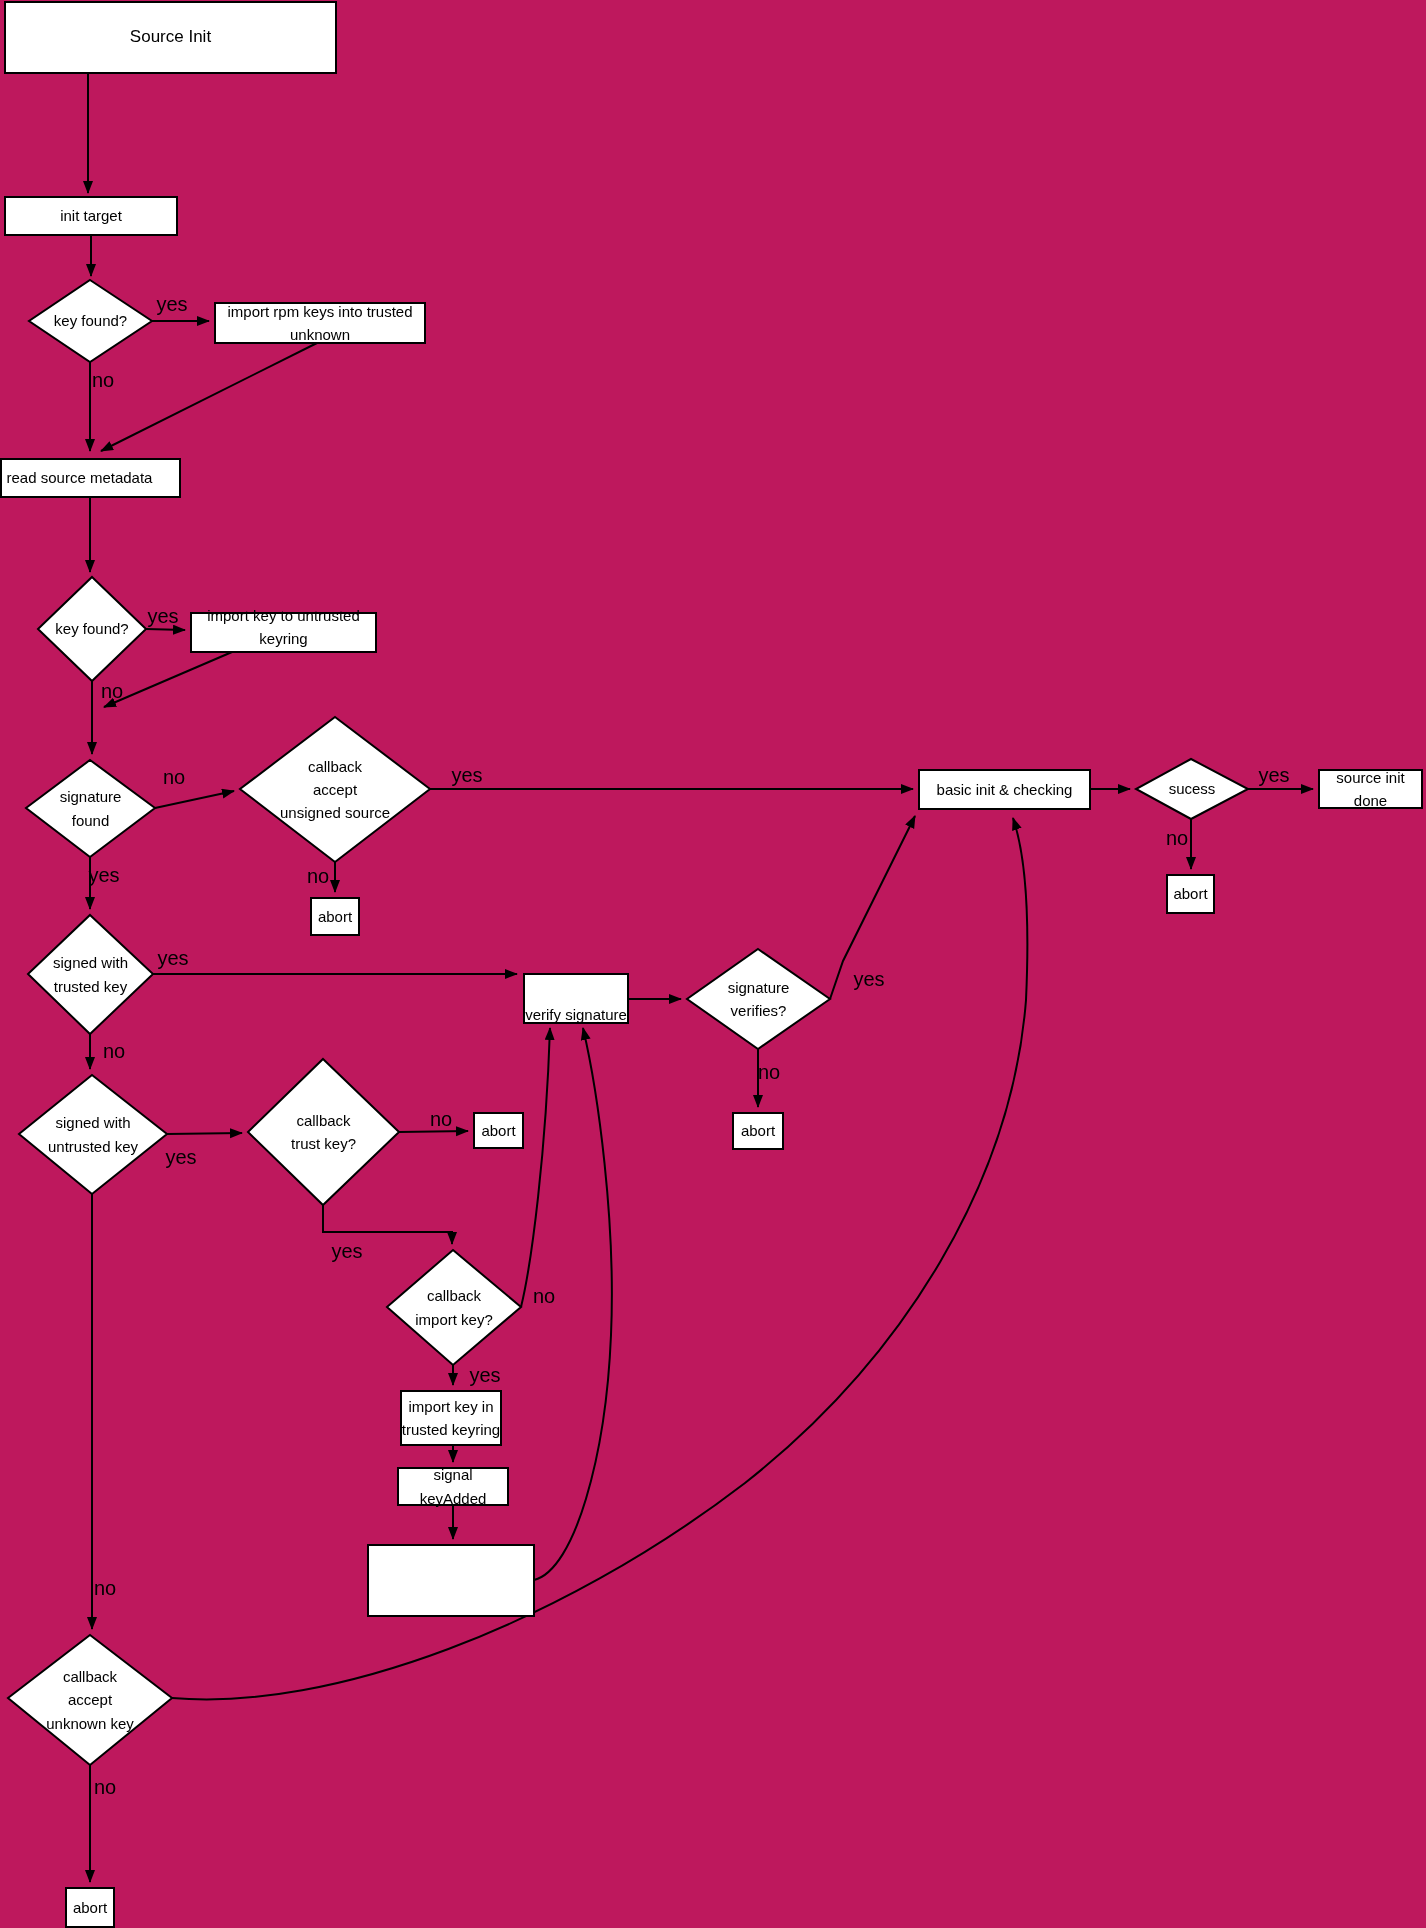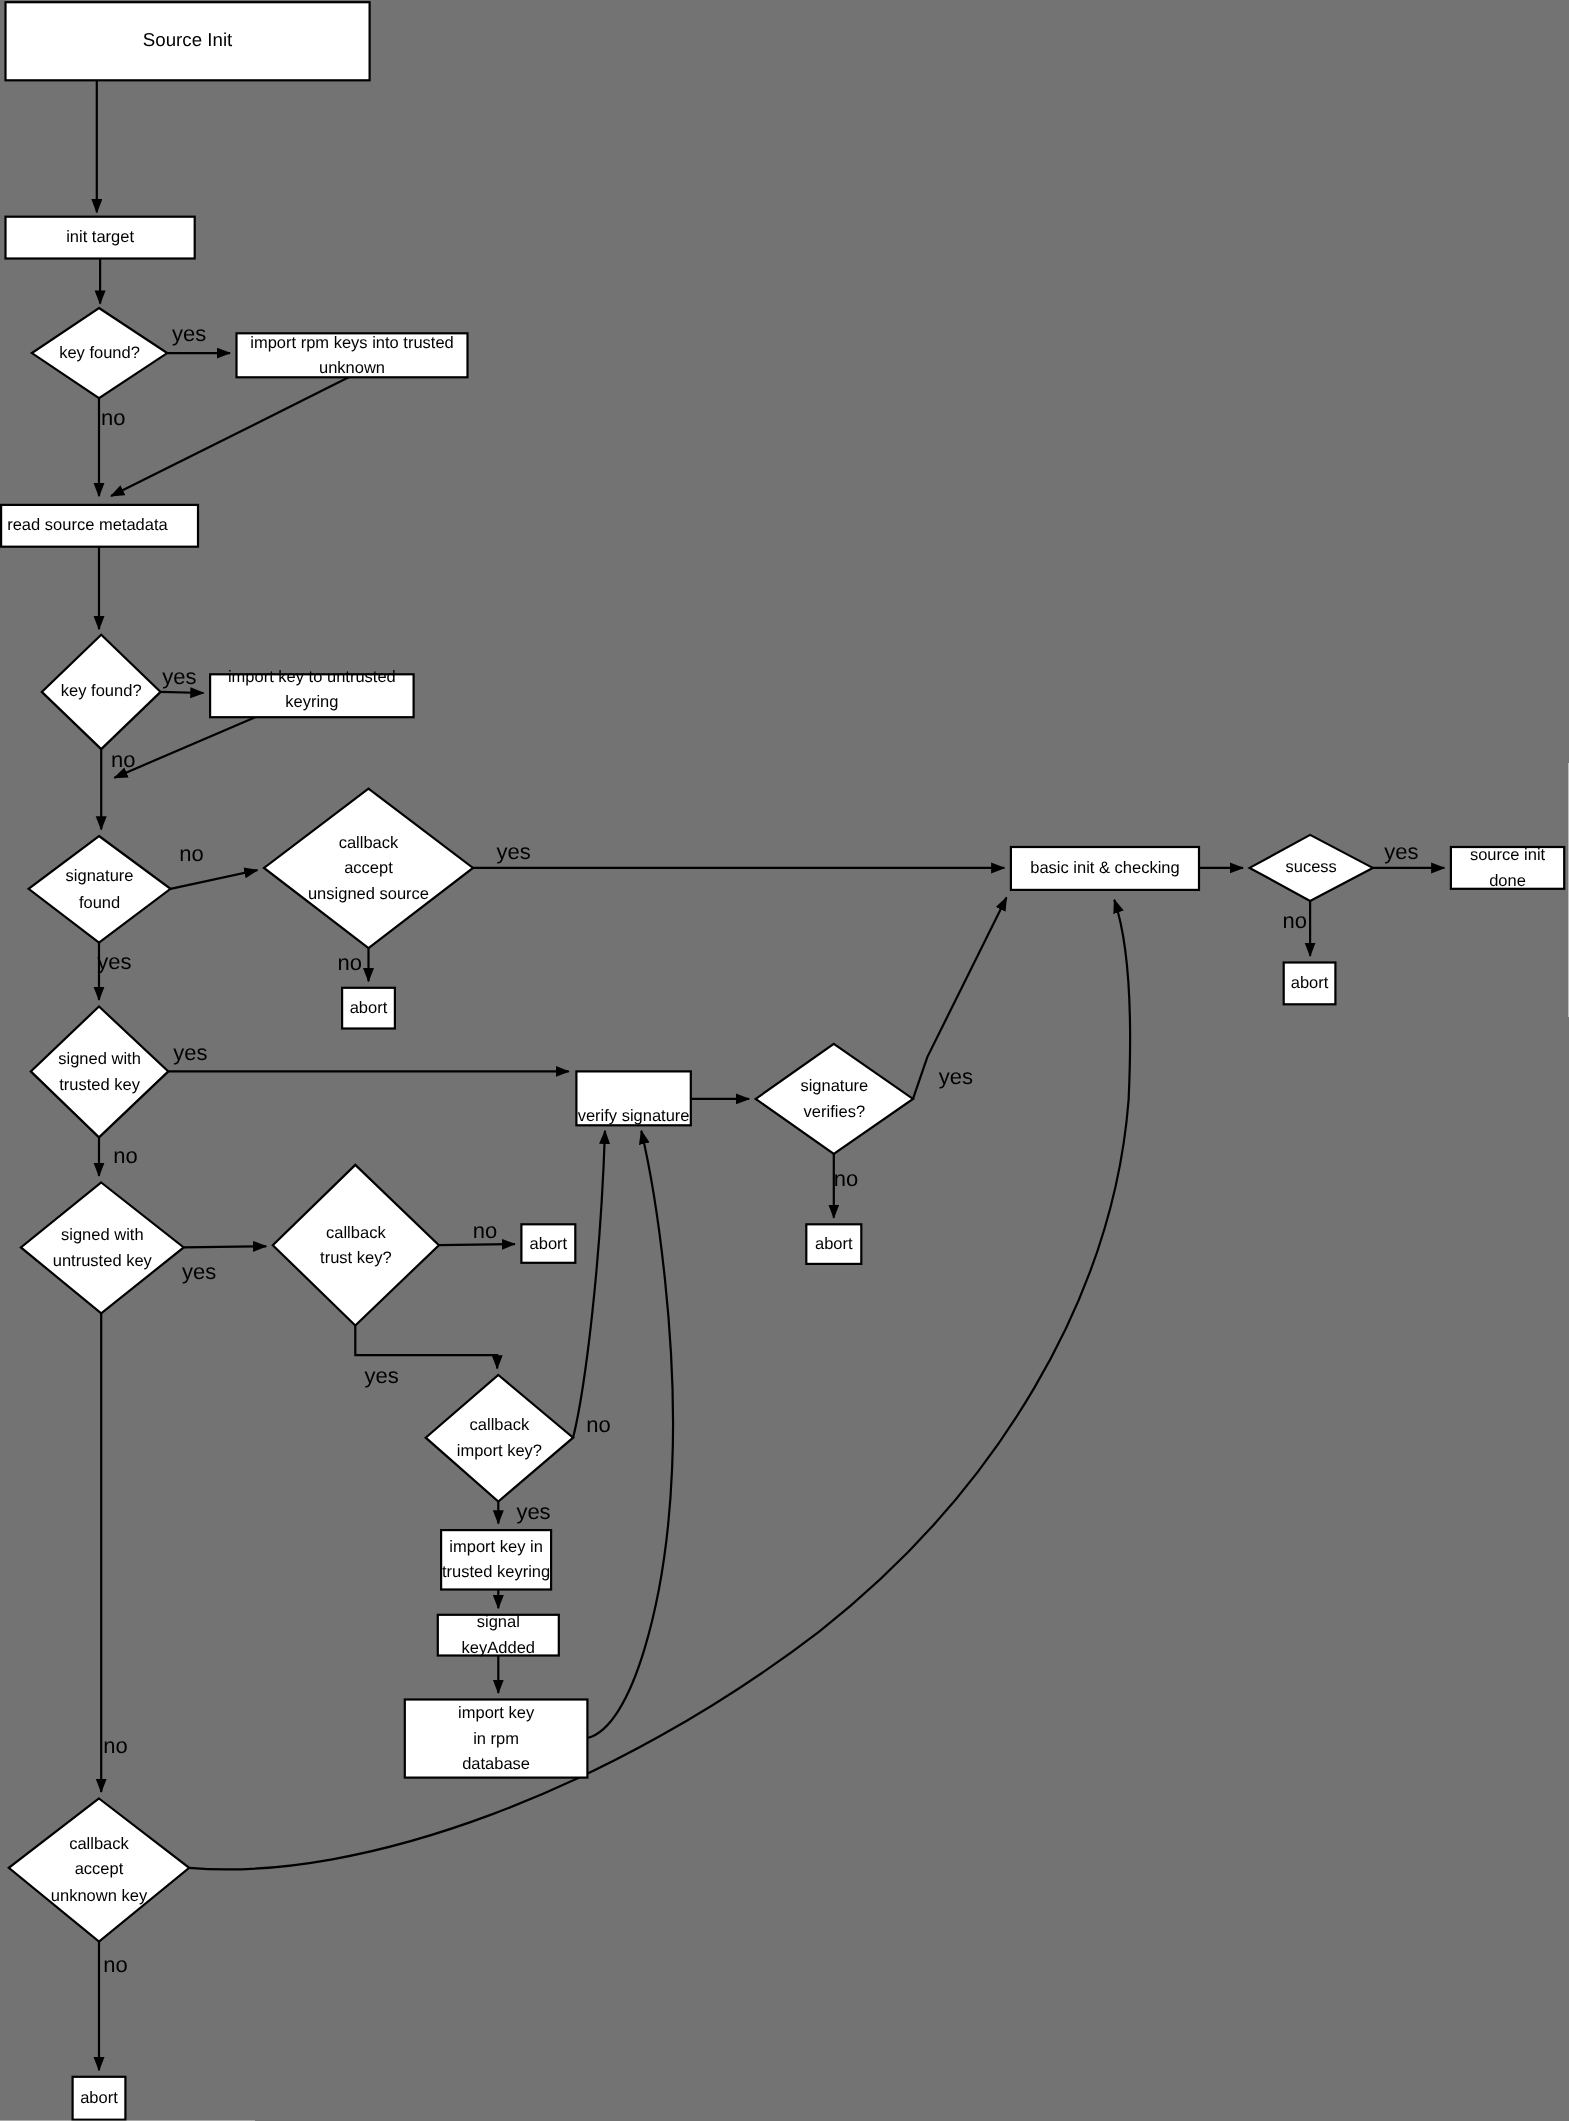--- a/index.html
+++ b/index.html
@@ -1,19 +1,19 @@
 <!DOCTYPE html>
 <html><head>
 <meta charset="utf-8">
 <style>
   html,body{margin:0;padding:0;background:#ffffff;}
   .canvas{
     position:relative;
     width:1426px;height:1928px;
-    background:#737373;
+    background:#be185d;
     font-family:"Liberation Sans", sans-serif;
     color:#000000;
     overflow:hidden;
   }
   .canvas svg{position:absolute;left:0;top:0;z-index:1;}
   .nlabel{
     position:absolute;z-index:2;
     display:flex;align-items:center;justify-content:center;
     text-align:center;
     font-size:15px;line-height:1.55;
@@ -134,23 +134,20 @@
   <div class="nlabel" style="left:19px;top:1075px;width:148px;height:119px;">signed with
 untrusted key</div>
   <div class="nlabel" style="left:248px;top:1059px;width:151px;height:146px;">callback
 trust key?</div>
   <div class="nlabel" style="left:474px;top:1113px;width:49px;height:35px;">abort</div>
   <div class="nlabel" style="left:387px;top:1250px;width:134px;height:115px;">callback
 import key?</div>
   <div class="nlabel" style="left:401px;top:1391px;width:100px;height:54px;">import key in
 trusted keyring</div>
   <div class="nlabel" style="left:398px;top:1468px;width:110px;height:37px;">signal keyAdded</div>
-  <div class="nlabel" style="left:368px;top:1545px;width:166px;height:71px;">import key
-in rpm
-database</div>
   <div class="nlabel" style="left:8px;top:1635px;width:164px;height:130px;">callback
 accept
 unknown key</div>
   <div class="nlabel" style="left:66px;top:1888px;width:48px;height:39px;">abort</div>
 
   <div class="elabel" style="left:172px;top:304px;">yes</div>
   <div class="elabel" style="left:103px;top:380px;">no</div>
   <div class="elabel" style="left:163px;top:616px;">yes</div>
   <div class="elabel" style="left:112px;top:691px;">no</div>
   <div class="elabel" style="left:174px;top:777px;">no</div>

